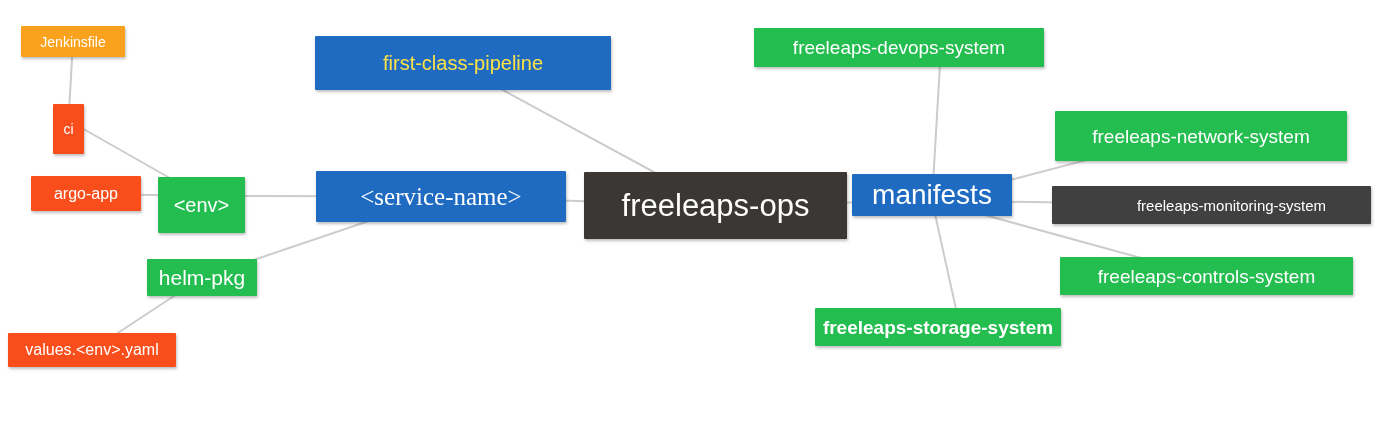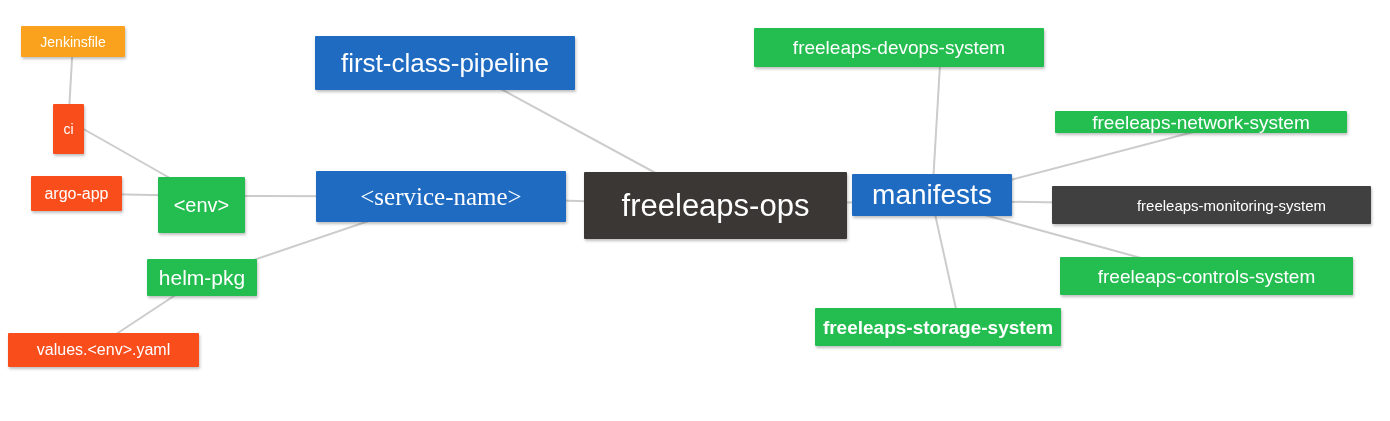--- a/index.html
+++ b/index.html
@@ -62,51 +62,51 @@
       <line x1="932" y1="200.5" x2="941" y2="47.5" stroke="#cccccc"></line>
       <line x1="932" y1="200.5" x2="1201" y2="130" stroke="#cccccc"></line>
       <line x1="932" y1="200.5" x2="1211.5" y2="205" stroke="#cccccc"></line>
       <line x1="932" y1="200.5" x2="1206.5" y2="276" stroke="#cccccc"></line>
       <line x1="932" y1="200.5" x2="960" y2="327" stroke="#cccccc"></line>
     </svg>
   <div id="node-layer">
       <div class="node" style="left: 584px; top: 172px; width: 263px; height: 67px; font-size: 31px; background: rgb(58, 55, 52); color: rgb(255, 255, 255);">
         <span>freeleaps-ops</span>
       </div>
-      <div class="node" style="left: 315px; top: 36px; width: 260px; height: 54px; font-size: 26px; background: rgb(31, 107, 193); color: #ffffff;">
+      <div class="node" style="left: 315px; top: 36px; width: 296px; height: 54px; font-size: 20px; background: rgb(31, 107, 193); color: #fde047;">
         <span>first-class-pipeline</span>
       </div>
       <div class="node" style="left: 316px; top: 171px; width: 250px; height: 51px; font-size: 25px; background: rgb(31, 107, 193); color: rgb(255, 255, 255); font-family: Liberation Serif, serif;">
         <span>&lt;service-name&gt;</span>
       </div>
       <div class="node" style="left: 852px; top: 174px; width: 160px; height: 42px; font-size: 28px; background: rgb(31, 107, 193); color: rgb(255, 255, 255);">
         <span>manifests</span>
       </div>
       <div class="node" style="left: 158px; top: 177px; width: 87px; height: 56px; font-size: 20px; background: rgb(36, 189, 80); color: rgb(255, 255, 255);">
         <span>&lt;env&gt;</span>
       </div>
       <div class="node" style="left: 147px; top: 259px; width: 110px; height: 37px; font-size: 21px; background: rgb(36, 189, 80); color: rgb(255, 255, 255);">
         <span>helm-pkg</span>
       </div>
       <div class="node" style="left: 53px; top: 104px; width: 31px; height: 50px; font-size: 14px; background: rgb(249, 77, 28); color: rgb(255, 255, 255);">
         <span>ci</span>
       </div>
-      <div class="node" style="left: 31px; top: 176px; width: 91px; height: 35px; font-size: 16px; background: rgb(249, 77, 28); color: rgb(255, 255, 255);">
+      <div class="node" style="left: 31px; top: 176px; width: 110px; height: 35px; font-size: 16px; background: rgb(249, 77, 28); color: rgb(255, 255, 255);">
         <span>argo-app</span>
       </div>
-      <div class="node" style="left: 8px; top: 333px; width: 191px; height: 34px; font-size: 16px; background: rgb(249, 77, 28); color: rgb(255, 255, 255);">
+      <div class="node" style="left: 8px; top: 333px; width: 168px; height: 34px; font-size: 16px; background: rgb(249, 77, 28); color: rgb(255, 255, 255);">
         <span>values.&lt;env&gt;.yaml</span>
       </div>
       <div class="node" style="left: 21px; top: 26px; width: 104px; height: 31px; font-size: 14px; background: rgb(250, 162, 29); color: rgb(255, 255, 255);">
         <span>Jenkinsfile</span>
       </div>
       <div class="node" style="left: 754px; top: 28px; width: 290px; height: 39px; font-size: 19px; background: rgb(36, 189, 80); color: rgb(255, 255, 255);">
         <span>freeleaps-devops-system</span>
       </div>
-      <div class="node" style="left: 1055px; top: 111px; width: 292px; height: 22px; font-size: 19px; background: rgb(36, 189, 80); color: rgb(255, 255, 255);">
+      <div class="node" style="left: 1055px; top: 111px; width: 292px; height: 50px; font-size: 19px; background: rgb(36, 189, 80); color: rgb(255, 255, 255);">
         <span>freeleaps-network-system</span>
       </div>
       <div class="node" style="left: 1052px; top: 186px; width: 319px; height: 38px; font-size: 15px; background: #404040; color: rgb(255, 255, 255); padding-left: 40px;">
         <span>freeleaps-monitoring-system</span>
       </div>
       <div class="node" style="left: 1060px; top: 257px; width: 293px; height: 38px; font-size: 19px; background: rgb(36, 189, 80); color: rgb(255, 255, 255);">
         <span>freeleaps-controls-system</span>
       </div>
       <div class="node" style="left: 815px; top: 308px; width: 246px; height: 38px; font-size: 19px; background: rgb(36, 189, 80); color: rgb(255, 255, 255); font-weight: bold;">
         <span>freeleaps-storage-system</span>

